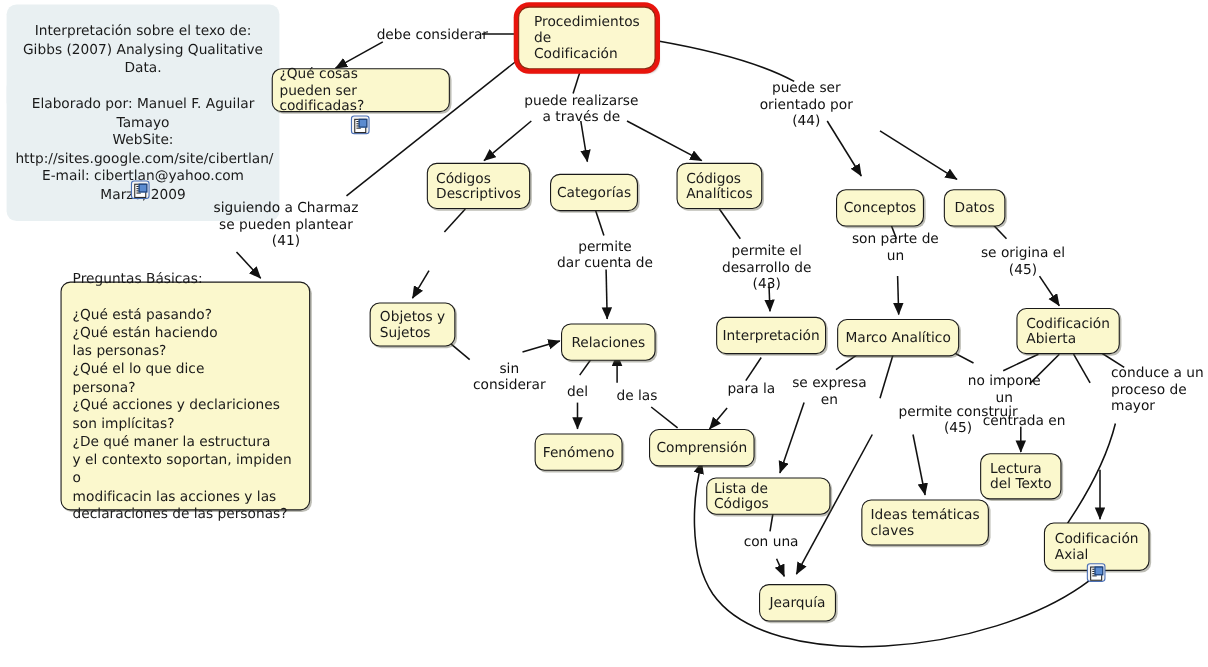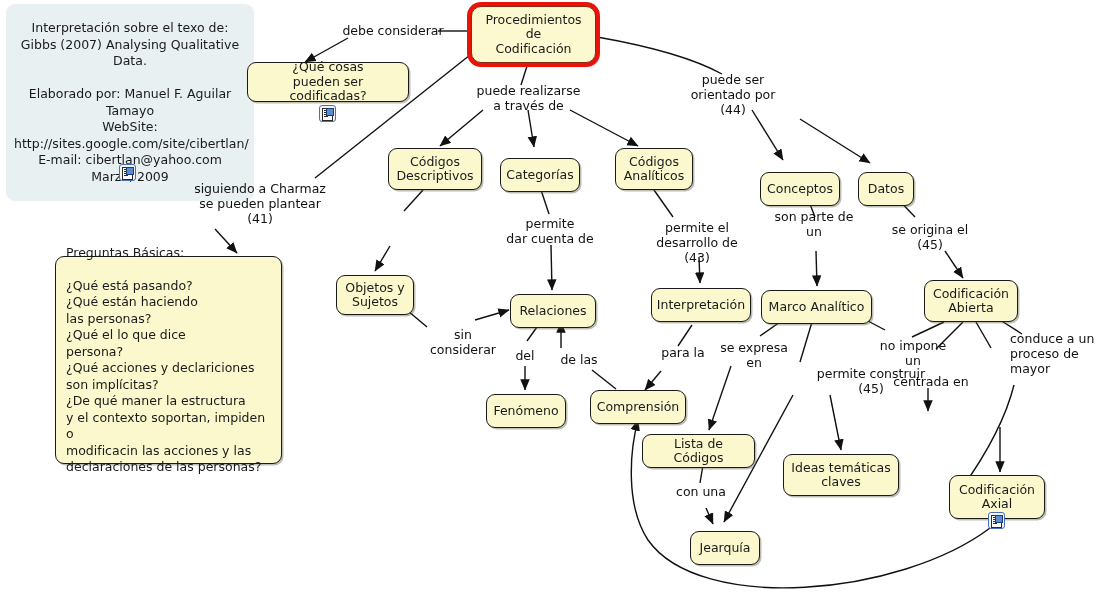--- a/index.html
+++ b/index.html
@@ -25,21 +25,21 @@
   
   .node{
     position:absolute;
     box-sizing:border-box;
     background:#fbf8cd;
     border:1px solid #1a1a1a;
     border-radius:9px;
     color:#1a1a1a;
     font-size:12.5px;
     line-height:14.5px;
-    text-align:center;
+    text-align:left;
     display:flex;
     align-items:center;
     justify-content:center;
     padding:16px 6px;
     box-shadow:1.5px 1.5px 0 rgba(90,90,70,.40);
     white-space:pre-line;
     z-index:3;
   }
   .node.root{
     background:#fcf8cf;
@@ -274,20 +274,22 @@
 
   <div class="node" style="left:486px;top:394px;width:80px;height:26px;">Fenómeno</div>
 
   <div class="node" style="left:590px;top:390px;width:96px;height:26px;">Comprensión</div>
 
   <div class="node" style="left:642px;top:434px;width:113px;height:28px;">Lista de Códigos</div>
 
   <div class="node" style="left:783px;top:454px;width:116px;height:42px;">Ideas temáticas
 claves</div>
 
+  <div class="node" style="left:891px;top:412px;width:74px;height:42px;">Lectura
+del Texto</div>
 
   <div class="node" style="left:949px;top:475px;width:96px;height:44px;">Codificación
 Axial</div>
 
   <span class="resicon" style="left:988px;top:512px;">
     <span class="page"></span>
     <span class="ln l1"></span>
     <span class="ln l2"></span>
     <span class="ln l3"></span>
     <span class="ln l4"></span>

